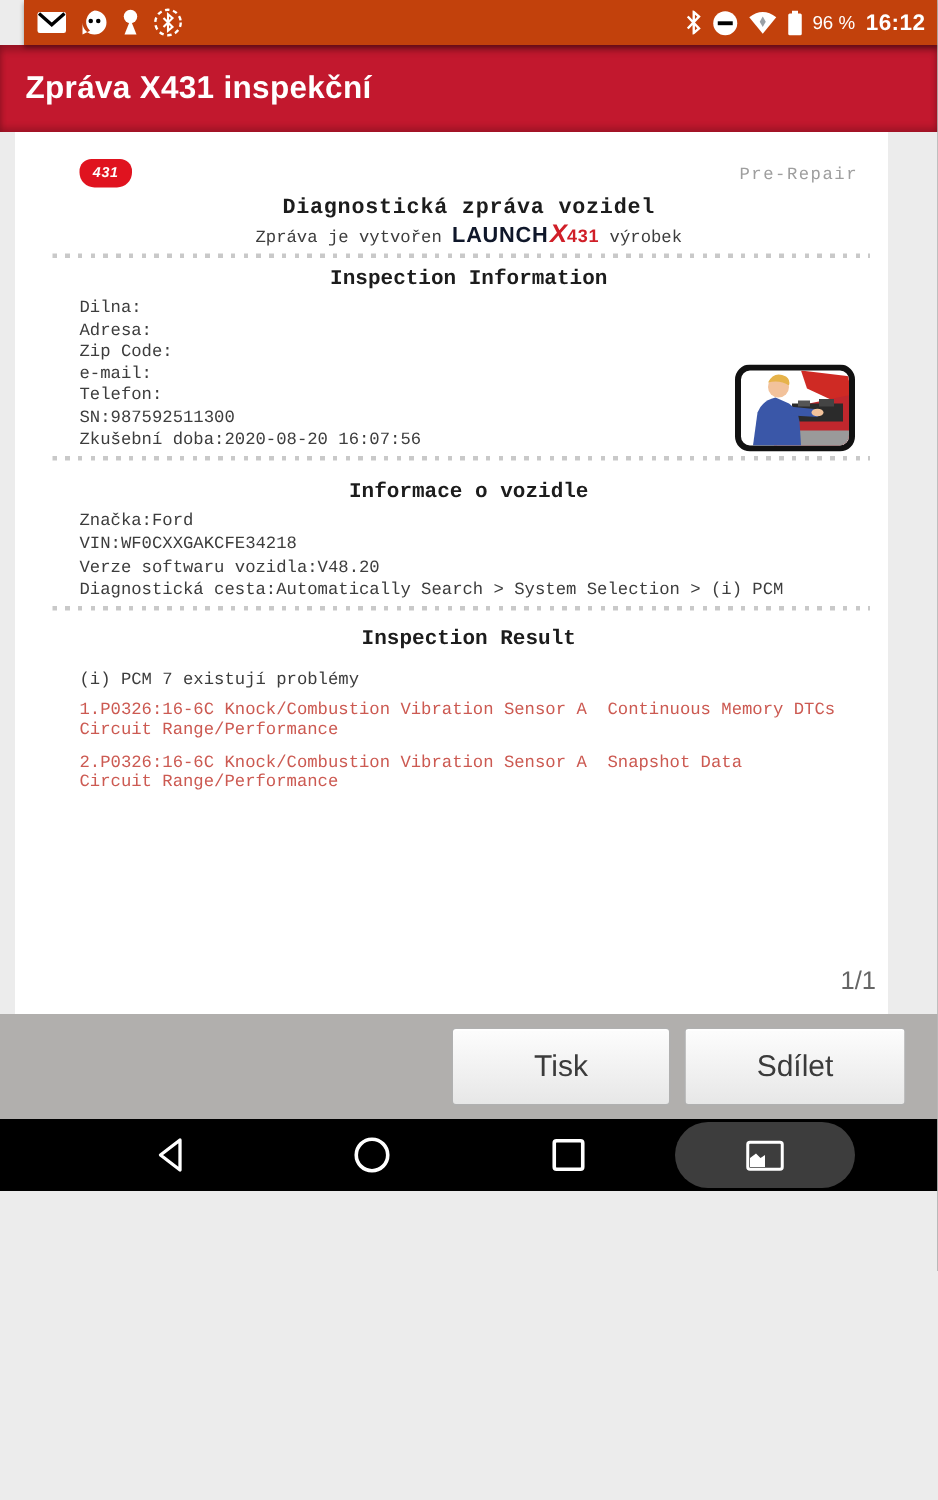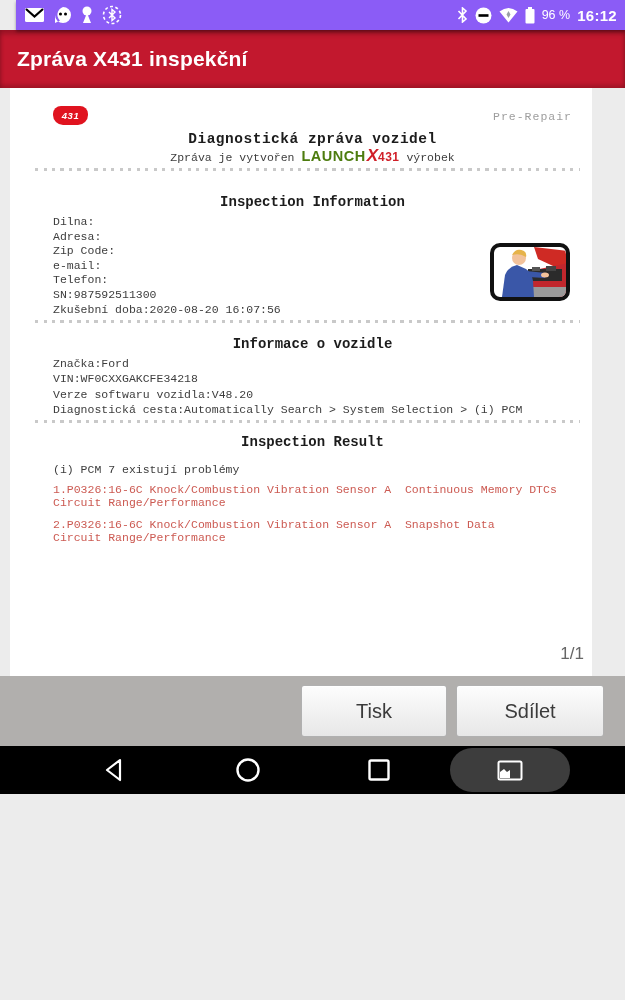--- a/index.html
+++ b/index.html
@@ -1,20 +1,20 @@
 <!DOCTYPE html>
 <html><head>
 <meta charset="utf-8">
 <style>
   * { margin:0; padding:0; box-sizing:border-box; }
   body { background:#555; font-family:"Liberation Sans", sans-serif; }
   .screen { position:relative; width:625px; height:1000px; background:#ececec; overflow:hidden; margin:0 auto; }
 
   
-  .statusbar { position:relative; z-index:5; height:30px; background:#8b5cf6; display:flex; align-items:center;
+  .statusbar { position:relative; z-index:5; height:30px; background:#c2410c; display:flex; align-items:center;
                justify-content:space-between; padding:0 8px; box-shadow:0 2px 3px rgba(0,0,0,.35);margin-left:16px; }
   .sb-left, .sb-right { display:flex; align-items:center; gap:9px; }
   .sb-right { gap:7px; }
   .sb-time { color:#fff; font-size:15px; font-weight:bold; letter-spacing:.3px; }
   .sb-batt-pct { color:#fff; font-size:12.5px; }
   .sb-icon { display:inline-flex; align-items:center; }
 
   
   .appbar { height:58px; background:#c2182e; display:flex; align-items:center; padding-left:17px;
             box-shadow: inset 0 4px 5px rgba(0,0,0,.22), inset 0 -3px 4px rgba(0,0,0,.18); }
@@ -27,29 +27,29 @@
 
   .top-row { display:flex; justify-content:space-between; align-items:flex-start; height:24px; }
   .badge-431 { background:#e0131f; color:#fff; font-family:"Liberation Sans",sans-serif;
                font-size:9.5px; font-weight:bold; font-style:italic; width:35px; height:19px;
                border-radius:8px 8px 10px 10px; display:flex; align-items:center; justify-content:center;
                letter-spacing:.5px; margin-top:2px; }
   .pre-repair { color:#9e9e9e; font-size:11.5px; letter-spacing:1px; margin-top:6px; }
 
   .doc-title { text-align:center; font-size:14.5px; font-weight:bold; color:#1c1c1c; letter-spacing:.5px; margin-top:2px; line-height:18px; }
   .doc-subtitle { text-align:center; font-size:11.5px; line-height:15px; color:#3d3d3d; white-space:nowrap; }
-  .brand { color:#4d7c0f; font-family:"Liberation Sans",sans-serif; font-weight:bold; font-size:14.5px; letter-spacing:.5px; }
+  .brand { color:#0f172a; font-family:"Liberation Sans",sans-serif; font-weight:bold; font-size:14.5px; letter-spacing:.5px; }
   .model-x { color:#d01f28; font-family:"Liberation Sans",sans-serif; font-weight:bold; font-style:italic; font-size:17px; margin-left:1px; }
   .model-num { color:#d01f28; font-family:"Liberation Sans",sans-serif; font-weight:bold; font-size:12px; letter-spacing:.5px; }
 
   .dotline { height:3px; margin:3px -8px 0 -18px;
              background-image:repeating-linear-gradient(90deg,#c9c9c9 0 3px,transparent 3px 8.5px); }
 
   .sec-heading { text-align:center; font-size:14px; font-weight:bold; color:#1c1c1c; line-height:17px; }
-  .h1 { margin-top:23px; }
+  .h1 { margin-top:6px; }
   .h2 { margin-top:13px; }
   .h3 { margin-top:11px; }
 
   .info-block { margin-top:4px; }
   .info-block .ln { font-size:11.5px; line-height:14.6px; white-space:pre; }
   .veh-block { margin-top:3px; }
   .veh-block .ln { font-size:11.5px; line-height:15.2px; white-space:pre; }
 
   .mechanic { position:absolute; top:155px; right:22px; width:80px; height:58px; }
 

